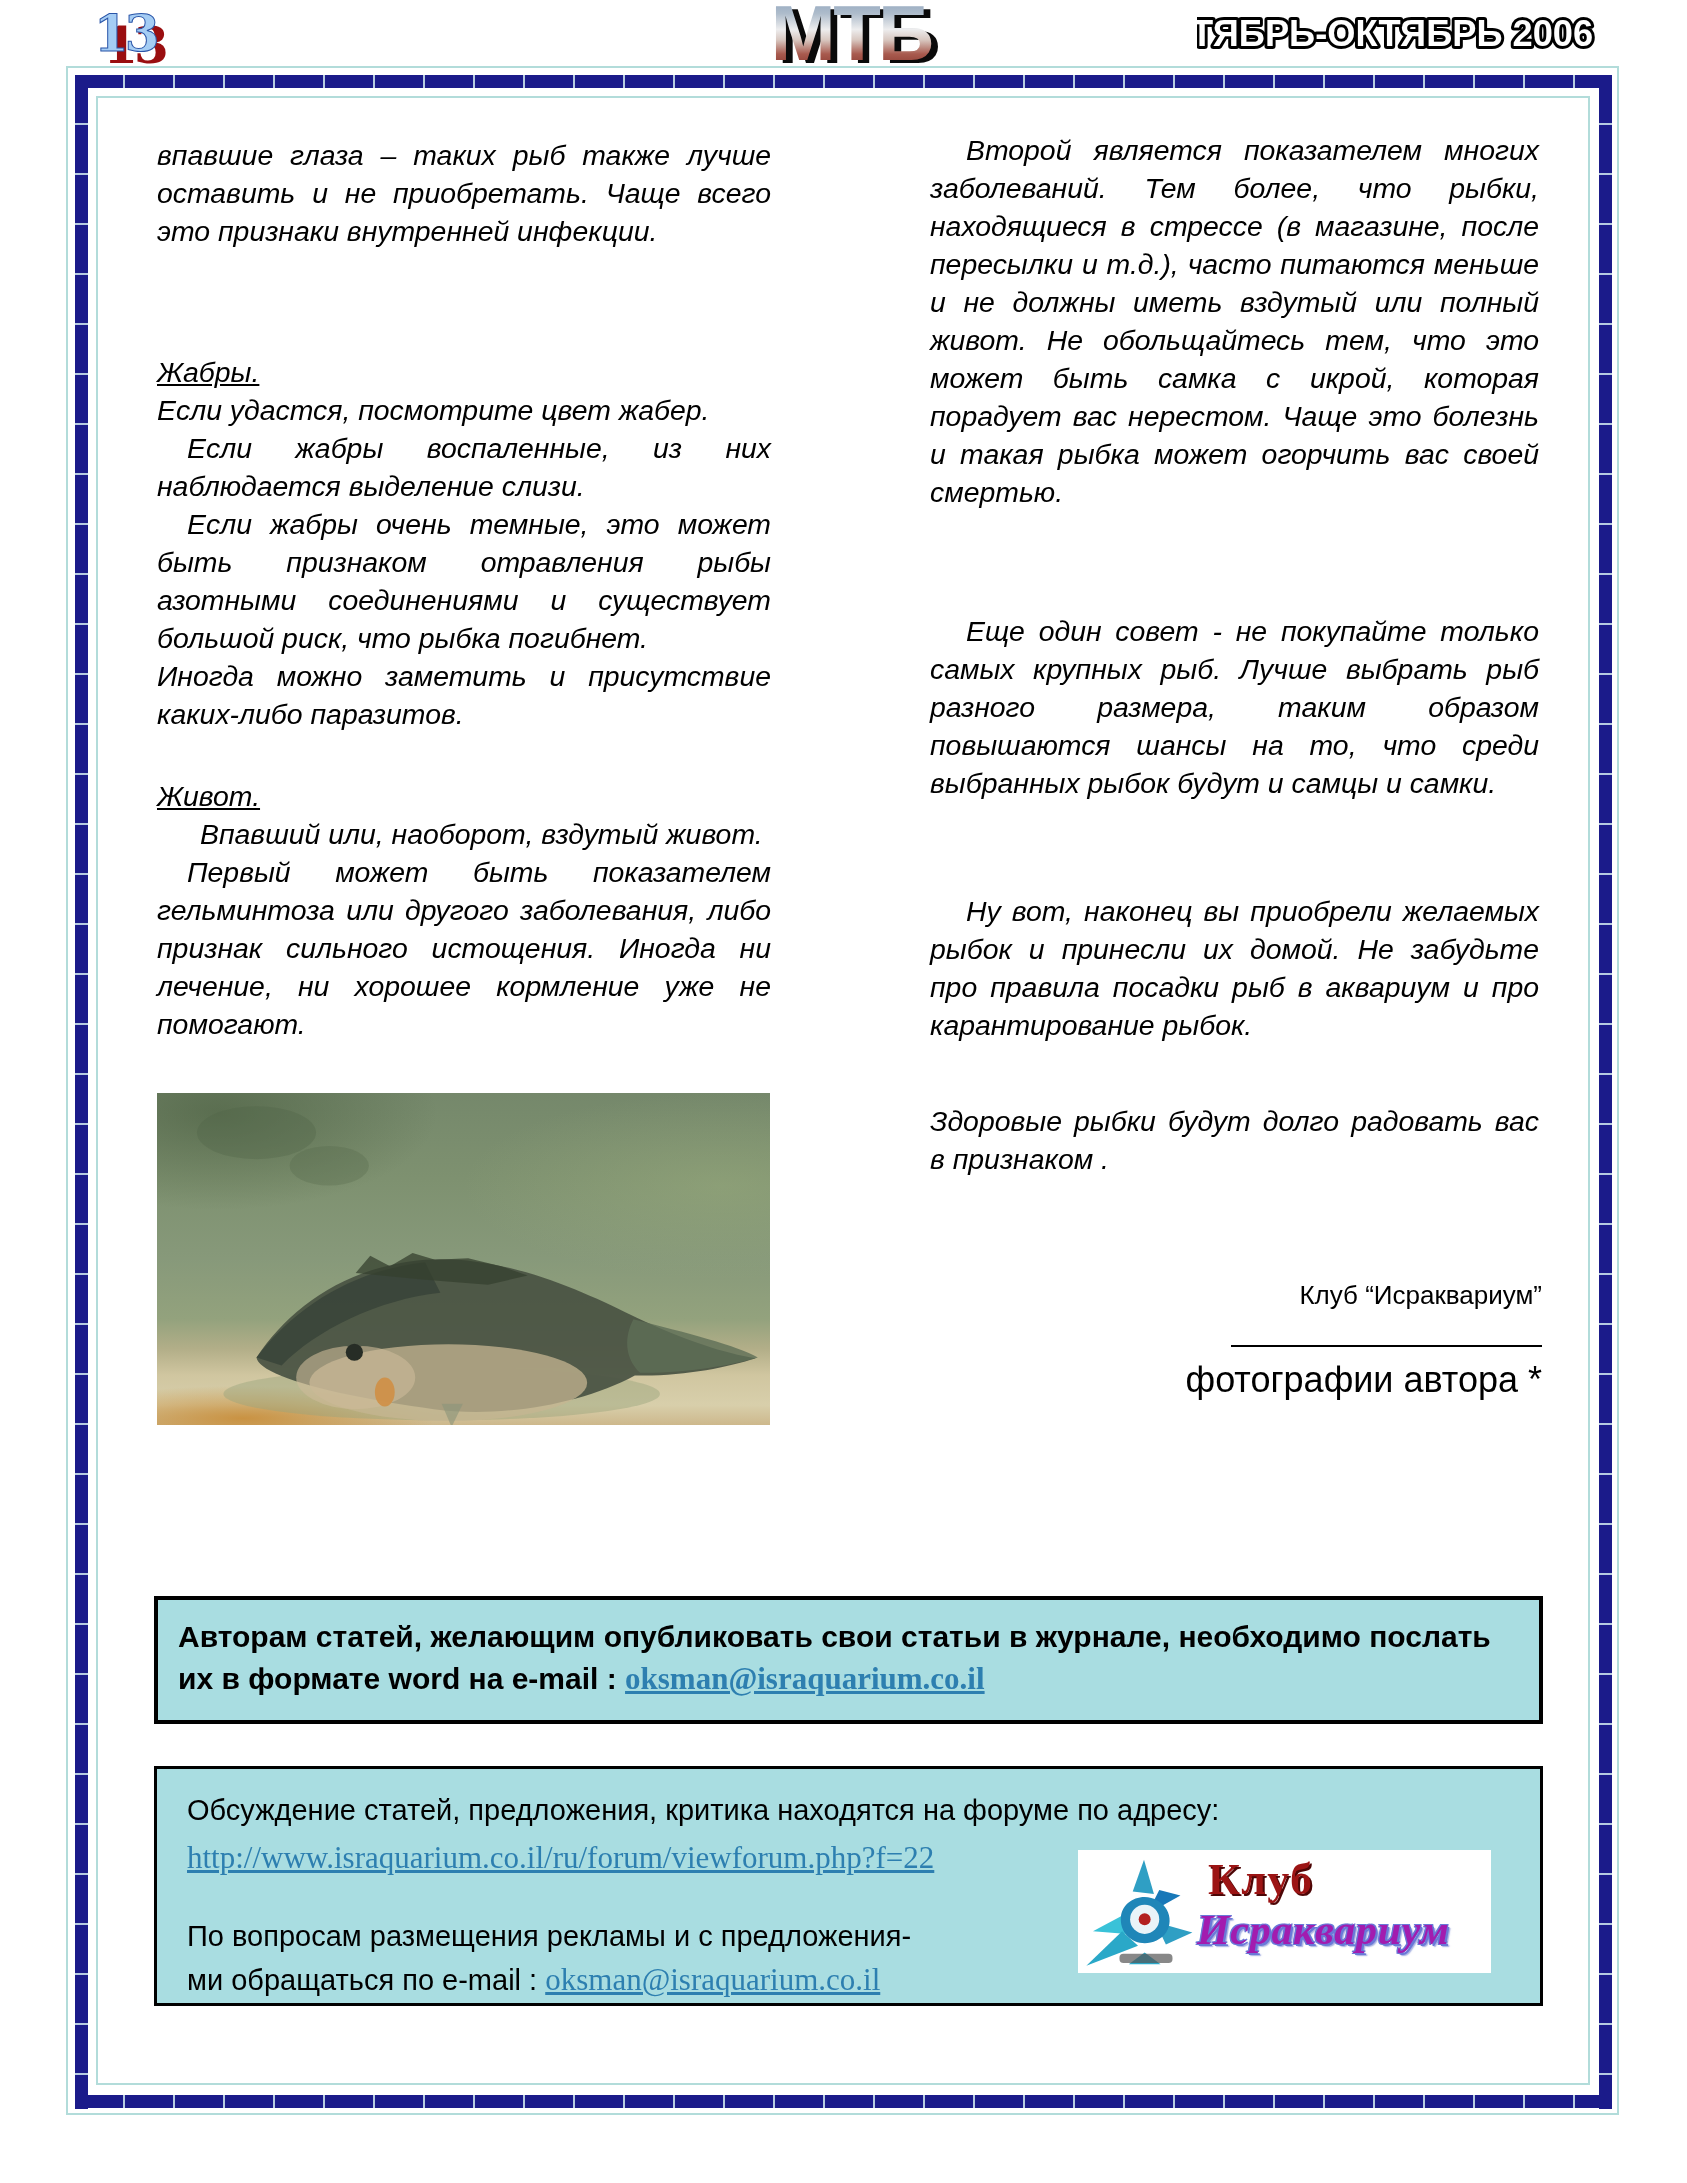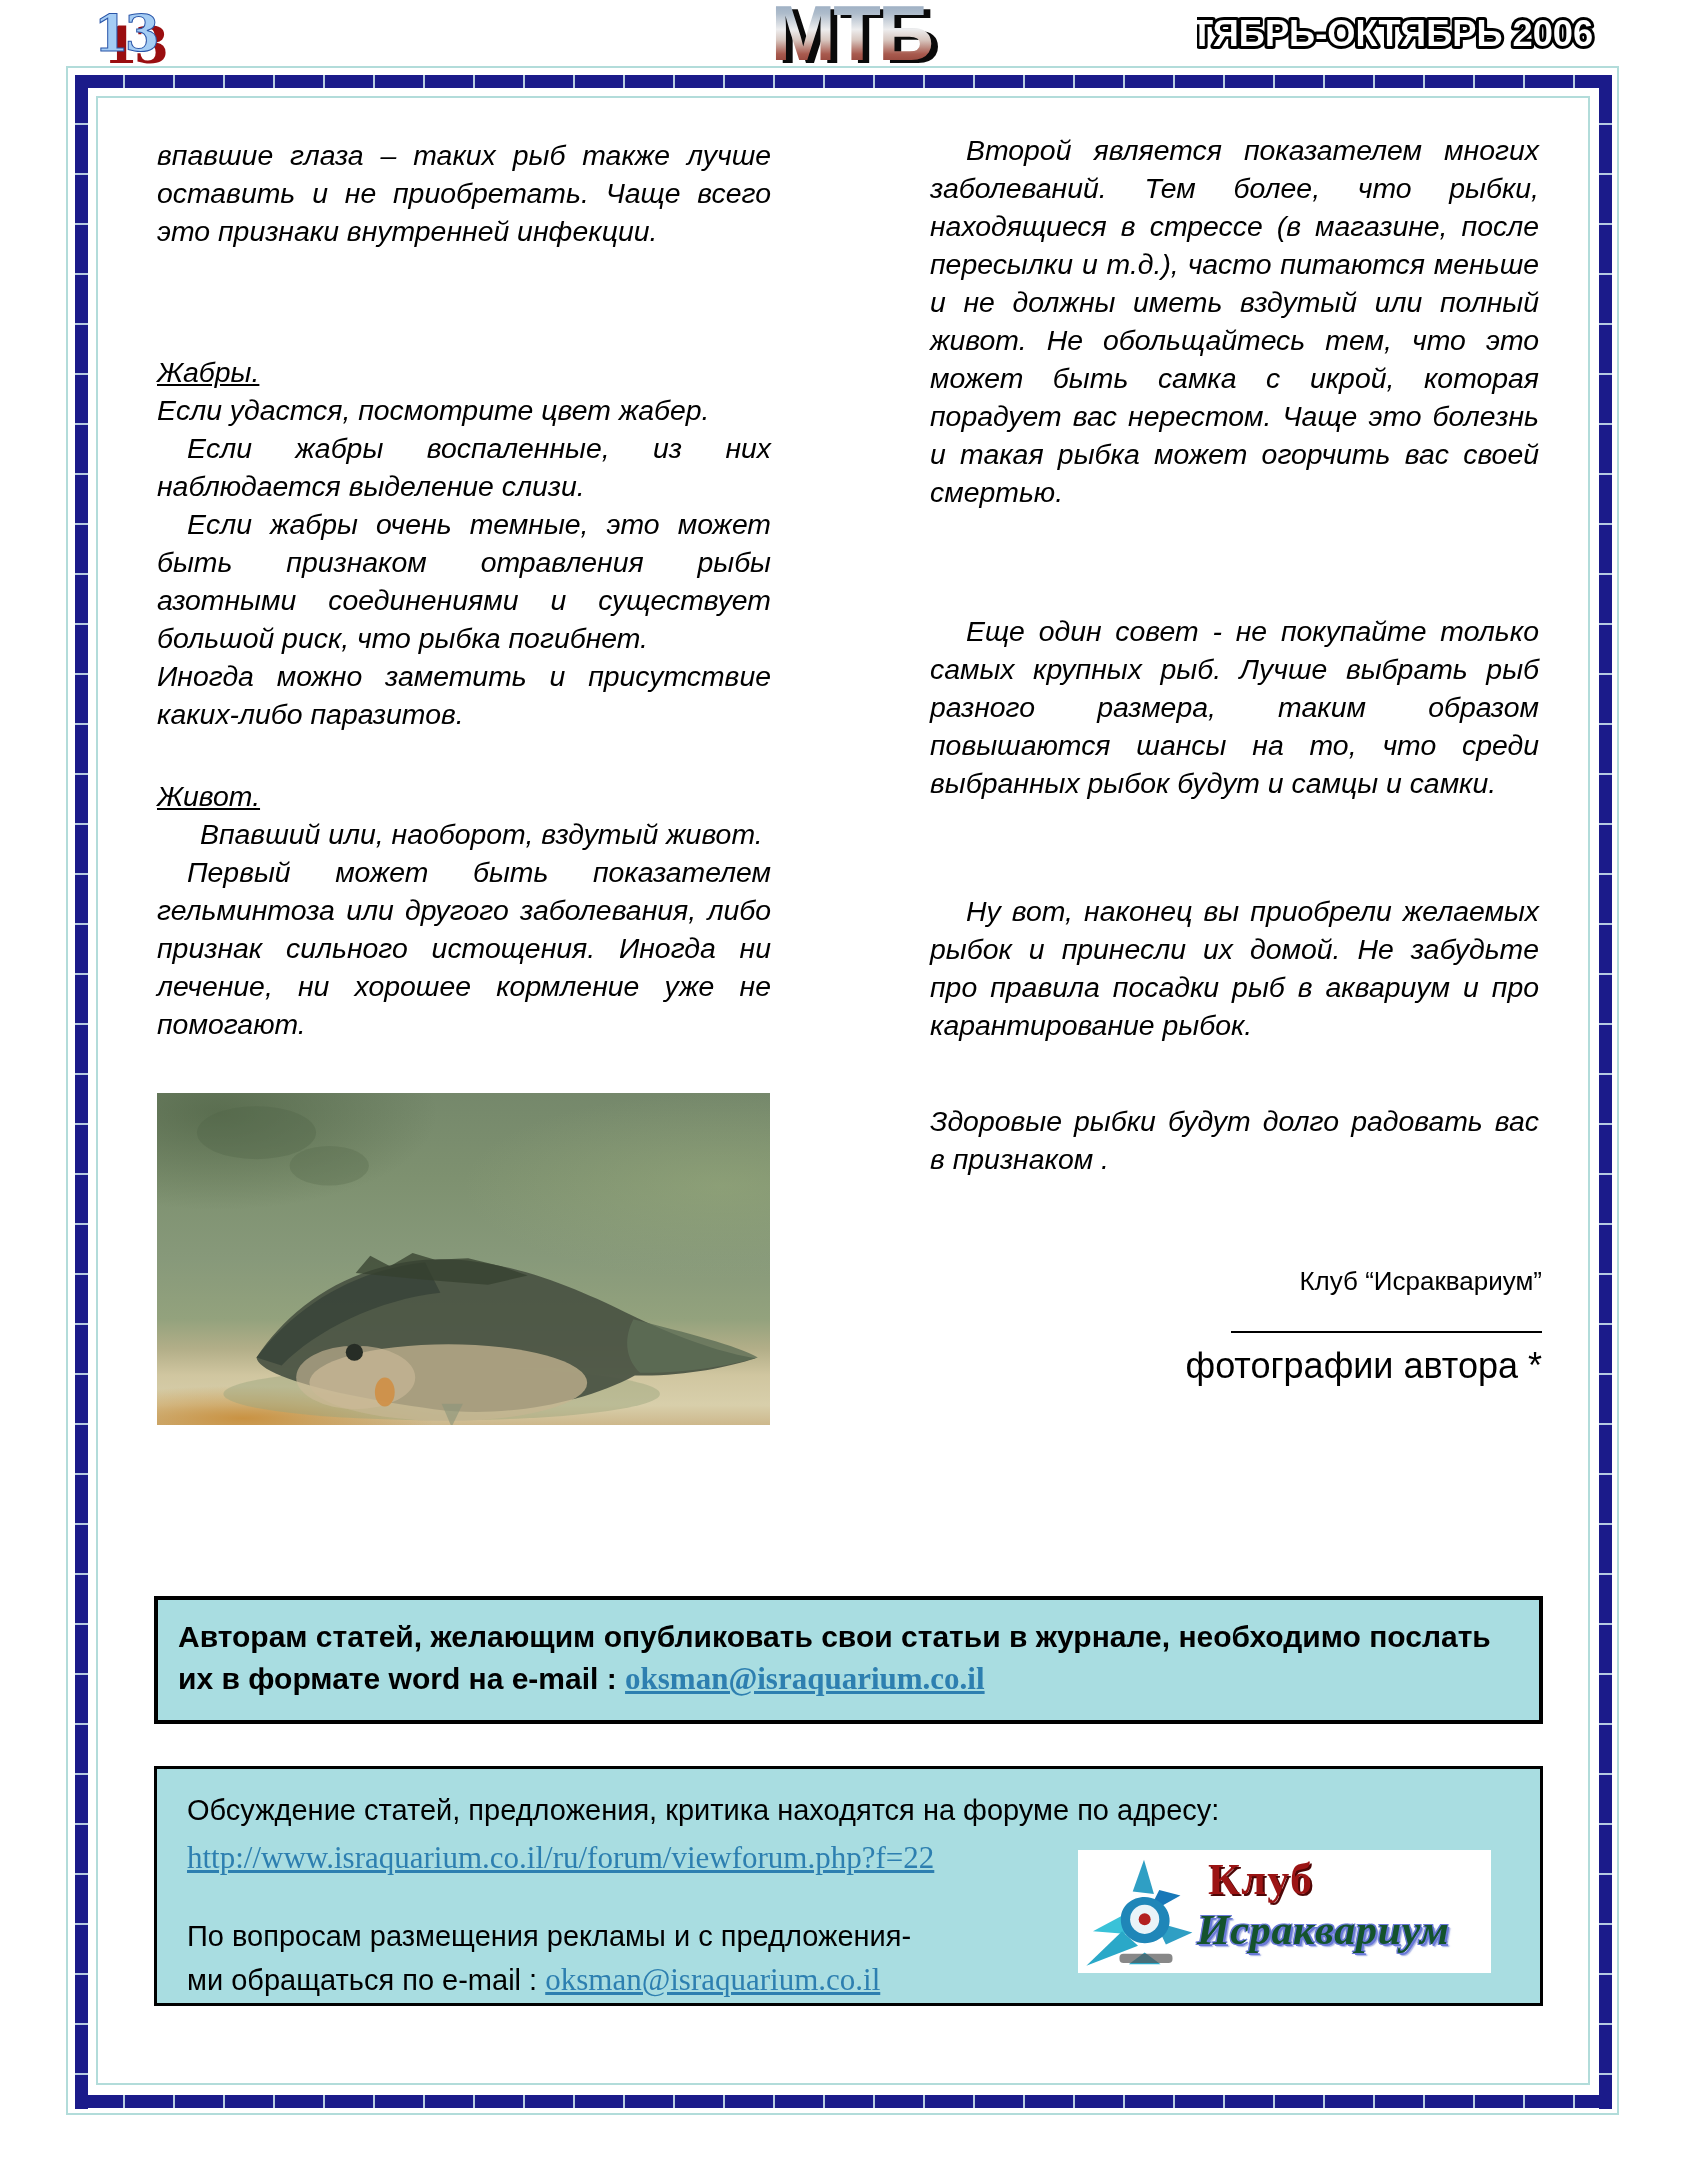--- a/index.html
+++ b/index.html
@@ -41,38 +41,38 @@
     background:
       radial-gradient(ellipse 45% 14% at 14% 98%,rgba(201,144,62,.95),rgba(201,144,62,0) 70%),
       radial-gradient(ellipse 55% 45% at 10% 6%,rgba(62,82,52,.50),rgba(62,82,52,0) 65%),
       radial-gradient(ellipse 60% 40% at 92% 28%,rgba(160,178,128,.40),rgba(160,178,128,0) 70%),
       linear-gradient(180deg,#75886b 0%,#7e9170 26%,#87997a 50%,#93a27d 68%,#b2ae88 77%,#d0c6a0 85%,#d8cfab 94%,#cdb88c 100%);
   }
   .photo svg{position:absolute;left:0;top:0;}
   
   .signature{position:absolute;left:930px;top:1265px;width:612px;text-align:right;}
   .author{font-size:34px;font-weight:bold;line-height:40px;}
-  .club{font-size:26px;line-height:32px;margin-top:0;}
+  .club{font-size:26px;line-height:32px;margin-top:14px;}
   .sig-hr{border:0;border-top:2px solid #000;width:311px;margin:34px 0 0 auto;}
   .credit{font-size:36px;line-height:33px;margin-top:16px;}
   
   .infobox{position:absolute;left:154px;width:1389px;background:#a9dde1;box-sizing:border-box;}
   .box-submit{top:1596px;height:128px;border:4px solid #000;padding:16px 20px;
     font-size:30px;font-weight:bold;line-height:42px;}
   .box-forum{top:1766px;height:240px;border:3.3px solid #000;font-size:29px;}
   .link{font-family:"Liberation Serif",serif;color:#2d7fb0;text-decoration:underline;cursor:pointer;}
   .link-lg{font-size:31px;}
   .fline{position:absolute;left:30px;white-space:nowrap;}
   
   .club-logo{position:absolute;left:921px;top:81px;width:413px;height:123px;background:#fff;overflow:hidden;}
   .logo-word1{position:absolute;left:130px;top:4px;font-family:"Liberation Serif",serif;
     font-weight:bold;font-size:44px;color:#9c1414;letter-spacing:1.3px;
     text-shadow:2px 2px 0 #4d0606;}
   .logo-word2{position:absolute;left:119px;top:56px;font-family:"Liberation Serif",serif;
-    font-style:italic;font-weight:bold;font-size:42px;color:#14532d;letter-spacing:0.7px;
+    font-style:italic;font-weight:bold;font-size:42px;color:#a21caf;letter-spacing:0.7px;
     text-shadow:-1.3px -1.3px 0 #6a79d8,1.3px -1.3px 0 #6a79d8,-1.3px 1.3px 0 #6a79d8,2px 2px 0 #6a79d8,3.3px 3.3px 1.3px rgba(90,110,200,.55);}
   .emblem{position:absolute;left:2.6px;top:2.6px;}
 </style>
 </head>
 <body>
 
 <div id="page">
 
   <div class="pagenum">13</div>
 

